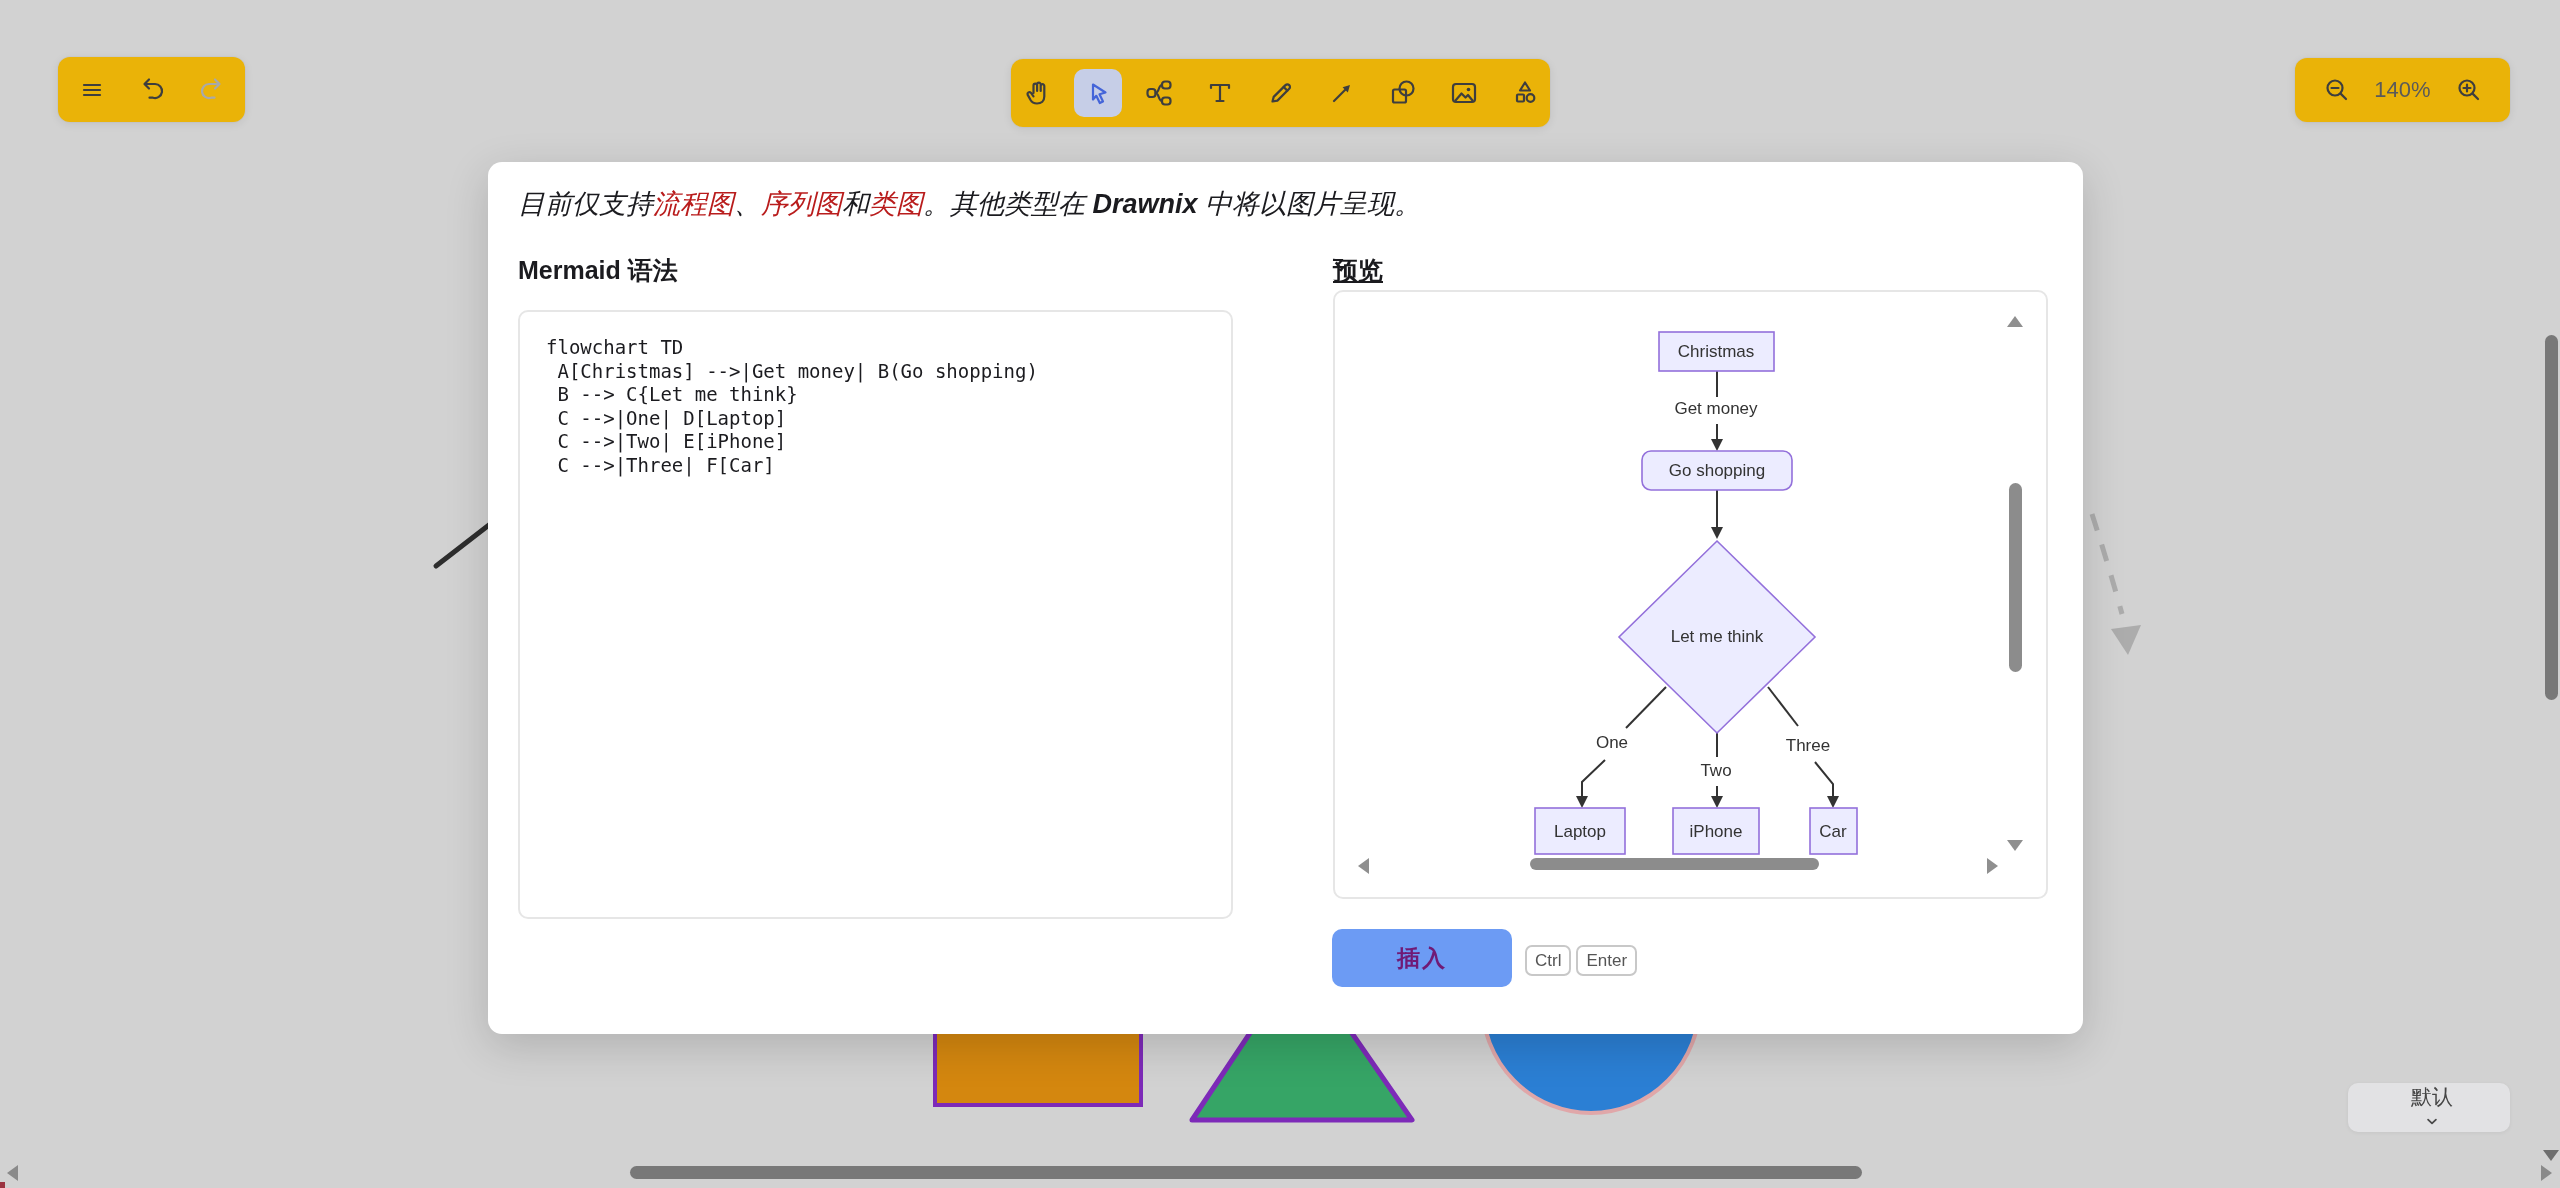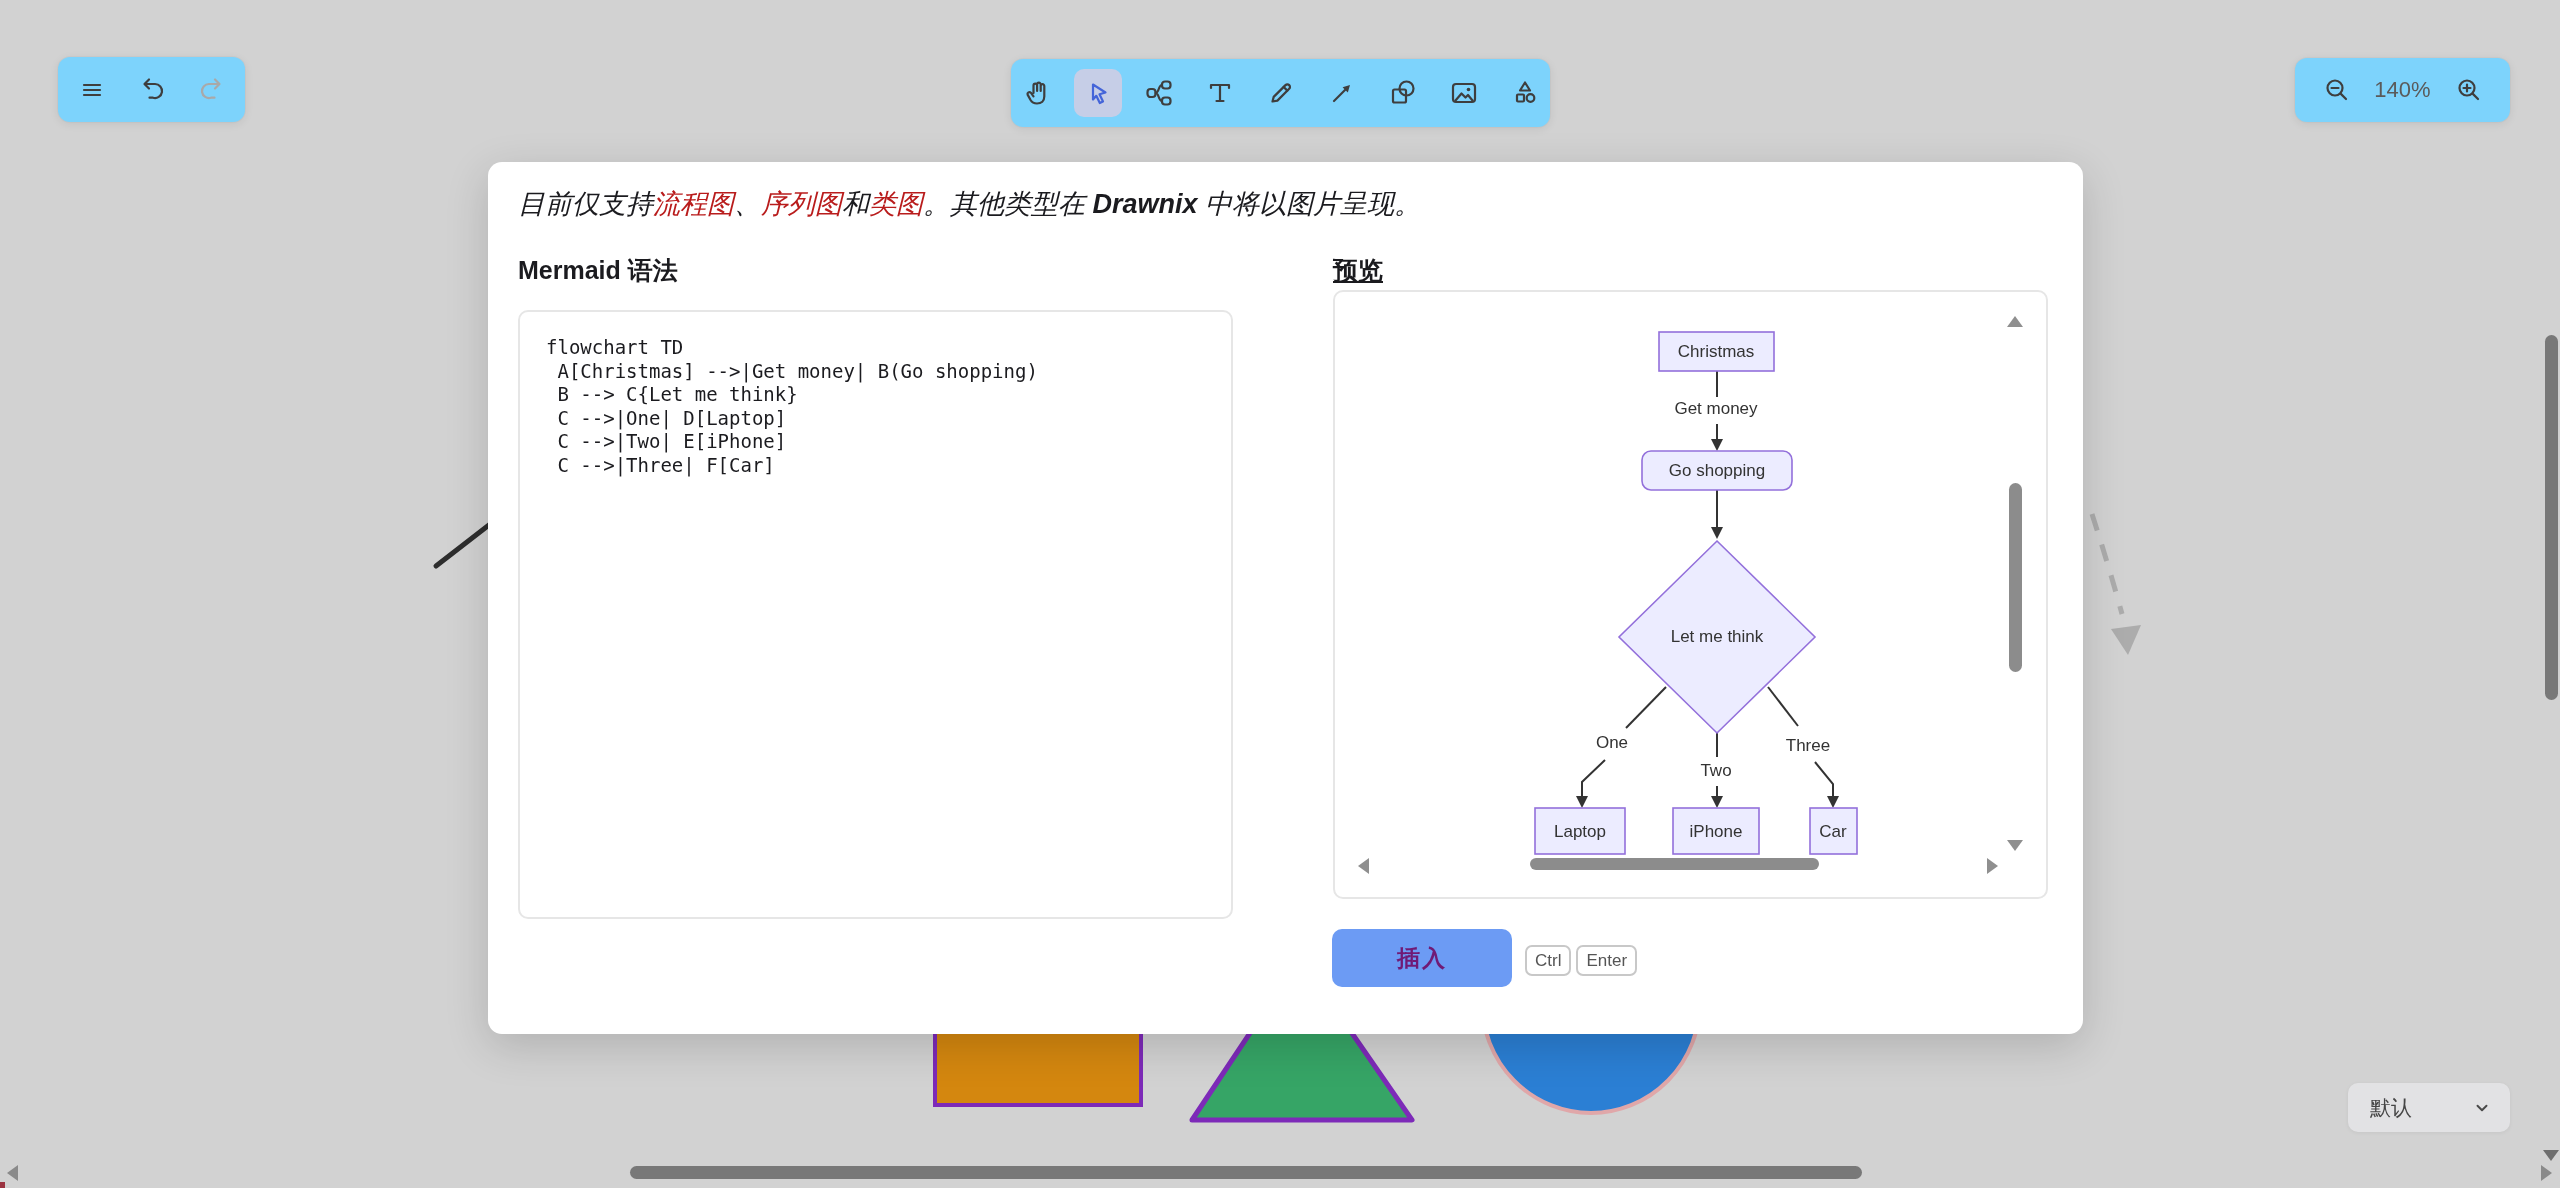--- a/index.html
+++ b/index.html
@@ -1,19 +1,19 @@
 <!DOCTYPE html>
 <html><head>
 <meta charset="utf-8">
 <style>
   html,body{margin:0;padding:0;background:#d2d2d2;}
   #stage{position:relative;width:2560px;height:1188px;background:#d2d2d2;overflow:hidden;
          font-family:"Liberation Sans",sans-serif;color:#1b1b1f;}
   
-  .island{position:absolute;background:#7dd3fc;border-radius:12px;
+  .island{position:absolute;background:#eab308;border-radius:12px;
           box-shadow:0 2px 10px rgba(0,0,0,.08),0 0 0 1px rgba(0,0,0,.02);
           display:flex;align-items:center;}
   .tbtn{width:48px;height:48px;border:none;background:transparent;border-radius:10px;
         display:flex;align-items:center;justify-content:center;cursor:pointer;padding:0;flex:0 0 auto;}
   .tbtn.active{background:#c6cee7;}
   .icon{display:block;}
   .icon path,.icon rect,.icon circle{fill:none;stroke:#3e3e3e;stroke-width:2.2;
         stroke-linecap:round;stroke-linejoin:round;}
   .icon .filled{fill:#3e3e3e;stroke:none;}
   .icon.blue path{stroke:#4465d9;}
@@ -46,21 +46,21 @@
   #insert-btn{position:absolute;left:844px;top:767px;width:180px;height:58px;background:#6c9bf4;
               border:none;border-radius:10px;color:#701a75;font-size:23px;font-weight:bold;
               letter-spacing:2px;cursor:pointer;font-family:inherit;}
   #kbd-row{position:absolute;left:1037px;top:783px;display:flex;gap:5px;align-items:center;}
   .kbd{display:inline-flex;align-items:center;justify-content:center;height:27px;padding:0 8px;
        border:2px solid #c8c8c8;border-radius:7px;background:#fff;color:#555;font-size:17px;}
   
   #style-dd{position:absolute;left:2348px;top:1083px;width:162px;height:49px;background:#e2e2e4;
             border-radius:10px;display:flex;align-items:center;justify-content:space-between;
             padding:0 16px 0 22px;box-sizing:border-box;cursor:pointer;
-            box-shadow:0 1px 4px rgba(0,0,0,.06);}
+            box-shadow:0 1px 4px rgba(0,0,0,.06);flex-direction:column;}
   #style-dd .val{font-size:21px;color:#454545;}
   svg.abs{position:absolute;left:0;top:0;pointer-events:none;}
 </style>
 </head>
 <body>
 
 <div id="stage">
 
   <svg class="abs" width="2560" height="1188" viewBox="0 0 2560 1188">
     <path d="M436 566 L498 518" stroke="#2e2e2e" stroke-width="5" stroke-linecap="round" fill="none"></path>

